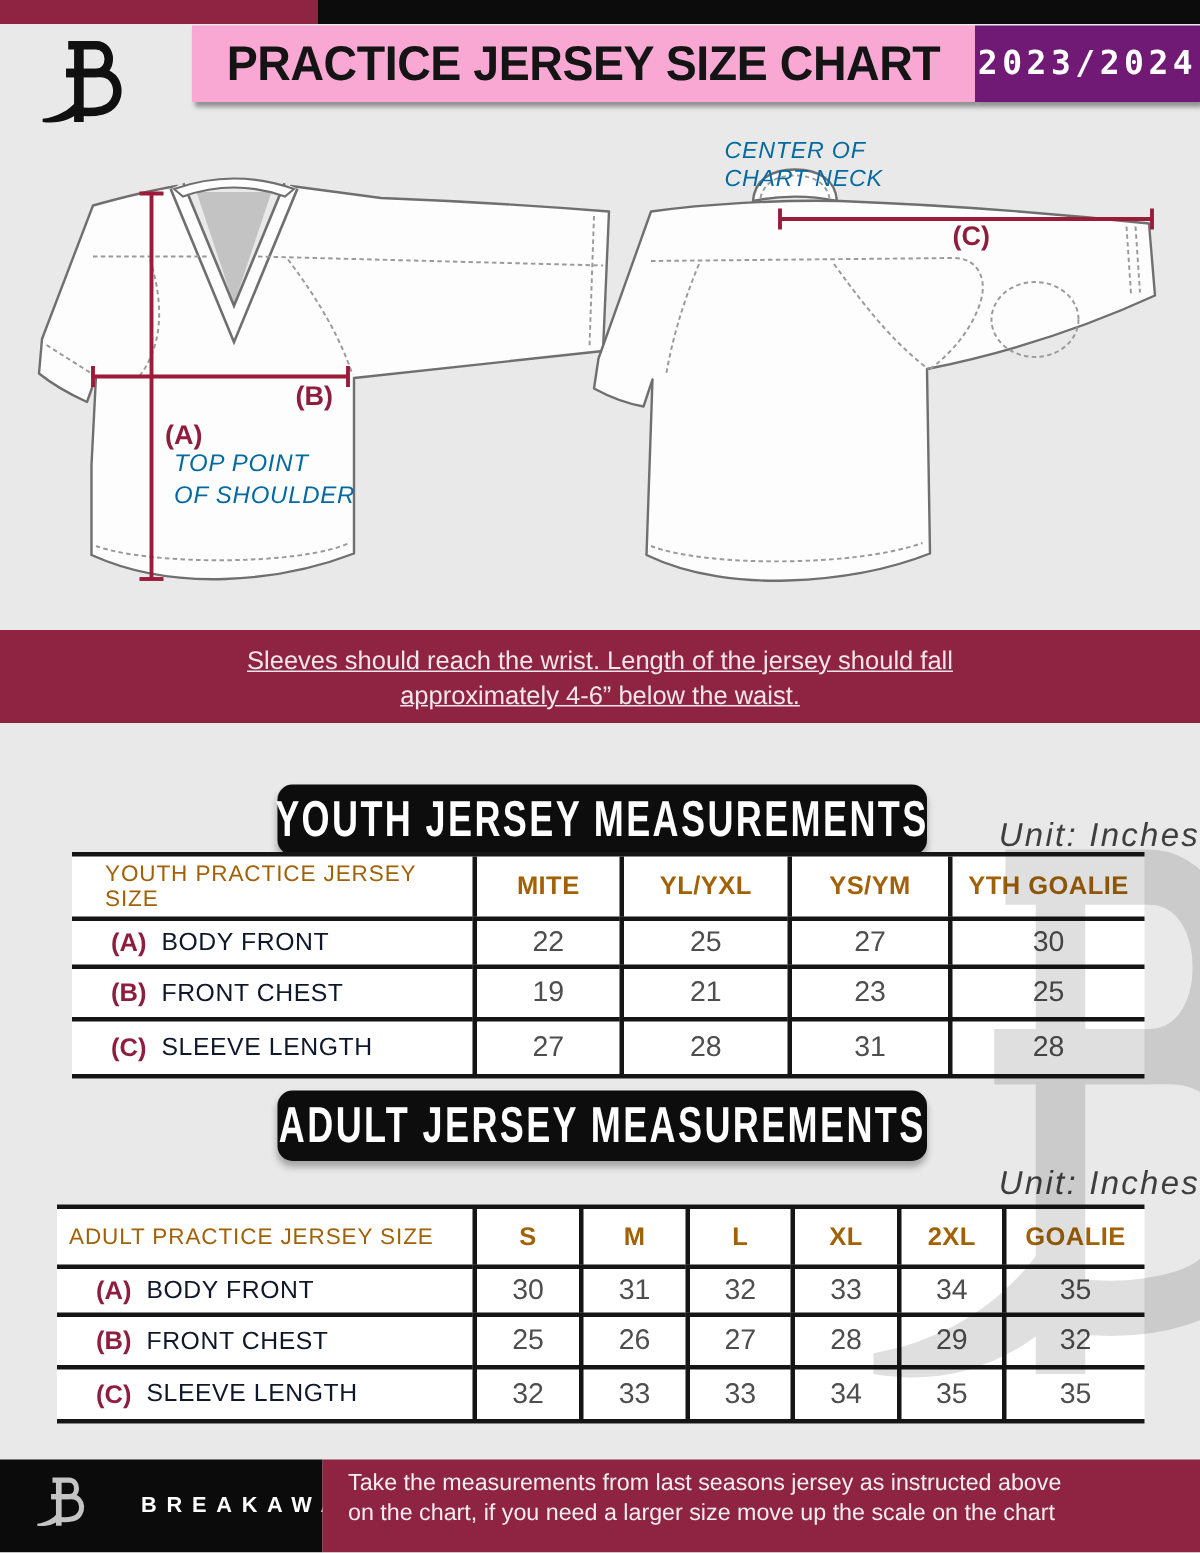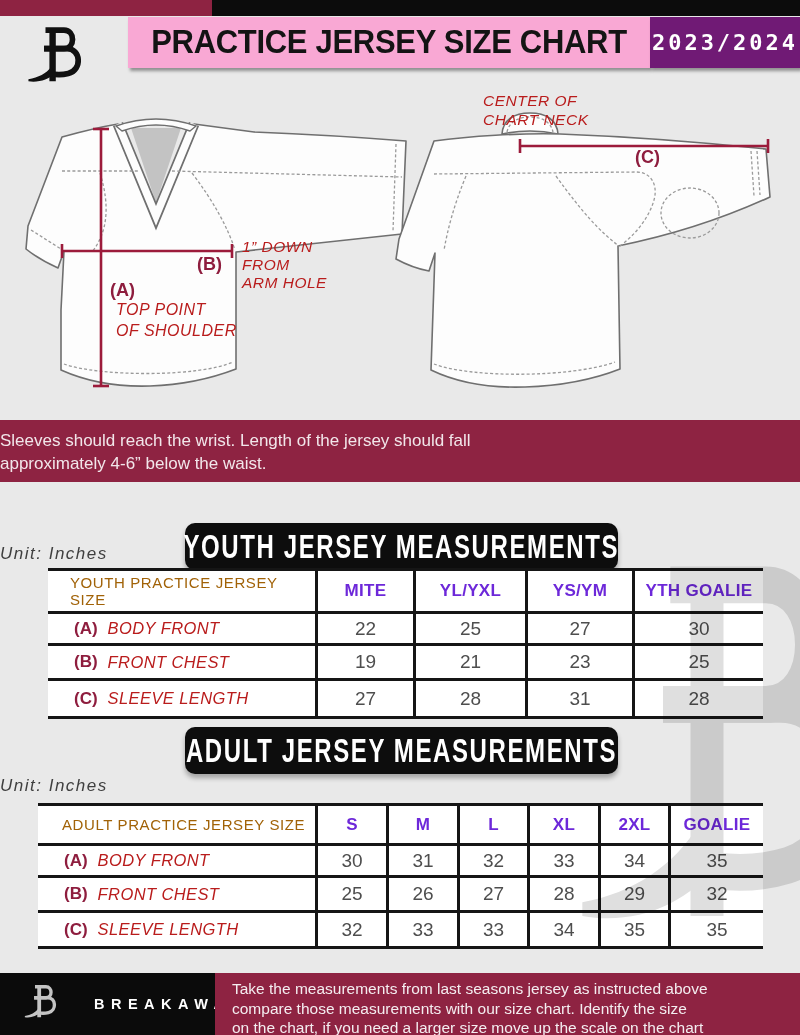--- a/index.html
+++ b/index.html
@@ -14,57 +14,57 @@
              box-shadow:2px 3px 3px rgba(0,0,0,.38);}
   .title-box span{font-size:31px;font-weight:bold;color:#141414;letter-spacing:-.3px;
              display:inline-block;transform:scaleY(1.05);}
   .season-box{position:absolute;left:650px;top:17px;width:150px;height:51px;background:#701a75;
              display:flex;align-items:center;justify-content:center;
              box-shadow:2px 3px 3px rgba(0,0,0,.38);}
   .season-box span{font-family:"DejaVu Sans Mono",monospace;font-size:22px;font-weight:bold;
              color:#ffffff;letter-spacing:3px;}
   
   .diagram-svg{position:absolute;left:0;top:85px;z-index:1;}
-  .anno{position:absolute;z-index:2;color:#b91c1c;font-style:italic;letter-spacing:.5px;}
+  .anno{position:absolute;z-index:2;color:#0369a1;font-style:italic;letter-spacing:.5px;}
   .anno.key{color:#8e1d3e;font-style:normal;font-weight:bold;font-size:18px;letter-spacing:0;}
   .anno-a-cap{left:116px;top:299px;font-size:16px;line-height:21px;}
   .anno-b-cap{left:242px;top:238px;font-size:15.5px;line-height:18px;}
   .anno-c-cap{left:483px;top:91px;font-size:15.5px;line-height:19px;}
   .anno-a{left:110px;top:280px;}
   .anno-b{left:197px;top:254px;}
   .anno-c{left:635px;top:147px;}
   
   .notice{position:absolute;left:0;top:420px;width:800px;height:62px;background:#8e2342;
-          text-align:left;color:#f2e6ea;font-size:17px;line-height:23px;padding-top:0;}
+          text-align:center;color:#f2e6ea;font-size:17px;line-height:23px;padding-top:0;text-decoration:underline;}
   .notice .inner{padding-top:9px;}
   
   .pill{position:absolute;left:185px;width:433px;height:47px;background:#0d0d0d;border-radius:10px;
         display:flex;align-items:center;justify-content:center;box-shadow:0 4px 5px rgba(0,0,0,.3);}
   .pill span{color:#ffffff;font-weight:bold;font-size:30px;letter-spacing:2px;white-space:nowrap;
         display:inline-block;transform:scale(.8,1.12);}
   .pill.youth{top:523px;} .pill.adult{top:727px;}
-  .unit{position:absolute;left:0;width:800px;text-align:left;font-style:italic;
-        font-size:17px;color:#3f3f3f;letter-spacing:1.5px;}
+  .unit{position:absolute;left:0;width:800px;text-align:right;font-style:italic;
+        font-size:22px;color:#3f3f3f;letter-spacing:1.5px;}
   .unit.youth{top:544px;} .unit.adult{top:776px;}
   
   .tbl{position:absolute;display:grid;background:#fff;z-index:1;
        border-top:3px solid #151515;border-bottom:3px solid #151515;}
   .tbl-youth{left:48px;top:568px;grid-template-columns:267px 98px 112px 107px 131px;
              grid-template-rows:40px 32px 35px 38px;}
   .tbl-adult{left:38px;top:803px;grid-template-columns:277px 71px 71px 70px 71px 70px 95px;
              grid-template-rows:37px 32px 35px 36px;}
   .cell{display:flex;align-items:center;justify-content:center;}
   .bl{border-left:3px solid #151515;} .bt{border-top:3px solid #151515;}
-  .head{font-weight:bold;font-size:17px;color:#6d28d9;letter-spacing:.3px;}
+  .head{font-weight:bold;font-size:17px;color:#a16207;letter-spacing:.3px;}
   .label-head{justify-content:flex-start;font-weight:normal;font-size:15px;color:#a16207;
               letter-spacing:.6px;border-radius:12px;}
-  .tbl-youth .label-head{padding-left:22px;} .tbl-adult .label-head{padding-left:8px;margin-left:16px;}
+  .tbl-youth .label-head{padding-left:22px;} .tbl-adult .label-head{padding-left:8px;}
   .rowlabel{justify-content:flex-start;padding-left:26px;gap:10px;}
   .key-cell{color:#8e1d3e;font-weight:bold;font-size:17px;}
-  .rl{font-size:16.5px;color:#b91c1c;letter-spacing:.4px;font-style:italic;}
+  .rl{font-size:16.5px;color:#0f172a;letter-spacing:.4px;}
   .val{font-size:19px;color:#4e4e4e;}
   
   .watermark{position:absolute;left:575px;top:548px;width:330px;height:460px;color:#dfdfdf;
              mix-blend-mode:multiply;z-index:3;pointer-events:none;}
   
   .footer-black{position:absolute;left:0;top:973px;width:215px;height:62px;background:#0b0b0b;}
   .footer-logo{position:absolute;left:24px;top:983px;width:38px;height:43px;color:#c4c4c4;}
   .footer-brand{position:absolute;left:70px;top:996px;color:#ffffff;font-size:14.5px;
              font-weight:bold;letter-spacing:6.5px;margin-left:24px;}
   .footer-maroon{position:absolute;left:215px;top:973px;width:585px;height:62px;background:#8e2342;}
@@ -150,25 +150,20 @@
       <path d="M 768 139 V 153"></path>
     </g>
   </svg>
 
   <div class="anno key anno-a">(A)</div>
   <div class="anno anno-a-cap">
     <div>TOP POINT</div>
     <div>OF SHOULDER</div>
   </div>
   <div class="anno key anno-b">(B)</div>
-  <div class="anno anno-b-cap">
-    <div>1” DOWN</div>
-    <div>FROM</div>
-    <div>ARM HOLE</div>
-  </div>
   <div class="anno key anno-c">(C)</div>
   <div class="anno anno-c-cap">
     <div>CENTER OF</div>
     <div>CHART NECK</div>
   </div>
 
   <div class="notice">
     <div class="inner">
       <div>Sleeves should reach the wrist. Length of the jersey should fall</div>
       <div>approximately 4-6” below the waist.</div>
@@ -268,18 +263,17 @@
   </svg>
 
   <div class="footer-black"></div>
   <svg class="footer-logo" viewBox="0 0 90 100">
     <use href="#monogram"></use>
   </svg>
   <div class="footer-brand">BREAKAWAY</div>
   <div class="footer-maroon">
     <div class="footer-note">
       <div>Take the measurements from last seasons jersey as instructed above</div>
-      <div>compare those measurements  with our size chart. Identify the size</div>
       <div>on the chart, if you need a larger size move up the scale on the chart</div>
     </div>
   </div>
 
 </div>
 
 </body></html>

